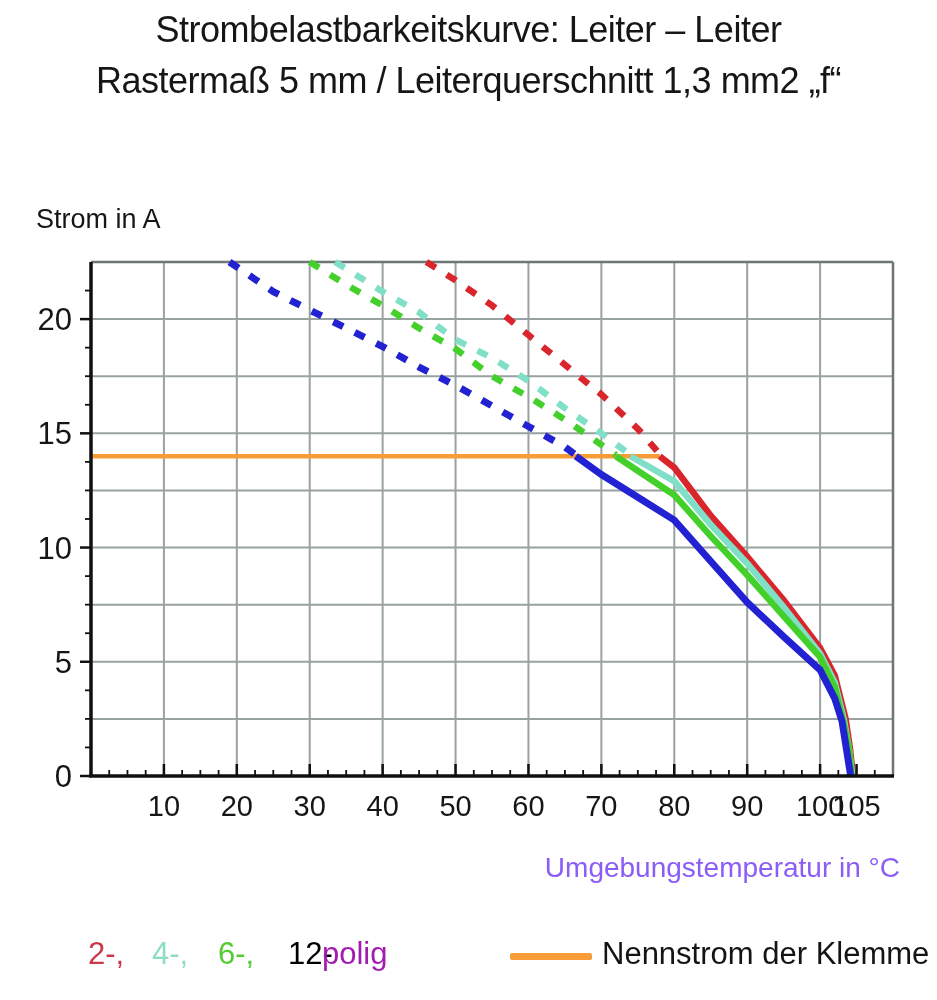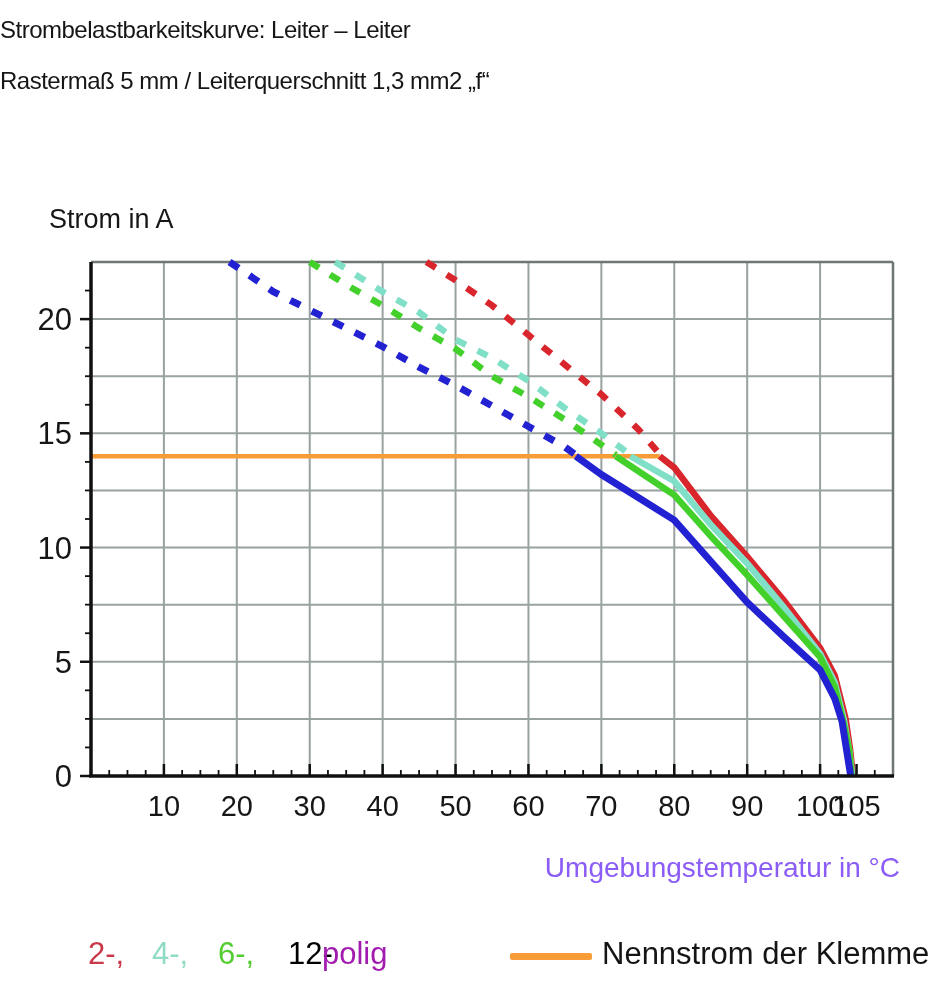--- a/index.html
+++ b/index.html
@@ -1,18 +1,18 @@
 <!DOCTYPE html>
 <html><head>
 <meta charset="utf-8">
 <style>
   html,body{margin:0;padding:0;background:#ffffff;}
   body{position:relative;width:937px;height:1000px;font-family:"Liberation Sans",sans-serif;color:#141414;overflow:hidden;}
-  .title-block{position:absolute;top:4px;left:0;width:937px;text-align:left;font-size:24px;line-height:51px;letter-spacing:-0.5px;color:#161616;}
-  .strom-label{position:absolute;left:49px;top:204px;font-size:27px;color:#161616;}
+  .title-block{position:absolute;top:4px;left:0;width:937px;text-align:center;font-size:36px;line-height:51px;letter-spacing:-0.5px;color:#161616;}
+  .strom-label{position:absolute;left:36px;top:204px;font-size:27px;color:#161616;}
   .xaxis-label{position:absolute;left:0;top:852px;width:900px;text-align:right;font-size:28px;color:#8b5cf6;}
   svg.chart{position:absolute;left:0;top:250px;}
   .grid{stroke:#98a2a0;stroke-width:2;}
   .frame{stroke:#6e7676;stroke-width:2.5;}
   .axis{stroke:#101010;stroke-width:3.5;}
   .tick{stroke:#101010;stroke-width:2.5;}
   .tick-minor{stroke:#101010;stroke-width:1.8;}
   text.ticklabel{font-family:"Liberation Sans",sans-serif;font-size:29px;fill:#161616;}
   text.ticklabel-y{font-family:"Liberation Sans",sans-serif;font-size:31px;fill:#161616;}
   .legend-row{position:absolute;top:936px;left:0;width:937px;height:50px;font-size:31px;}

